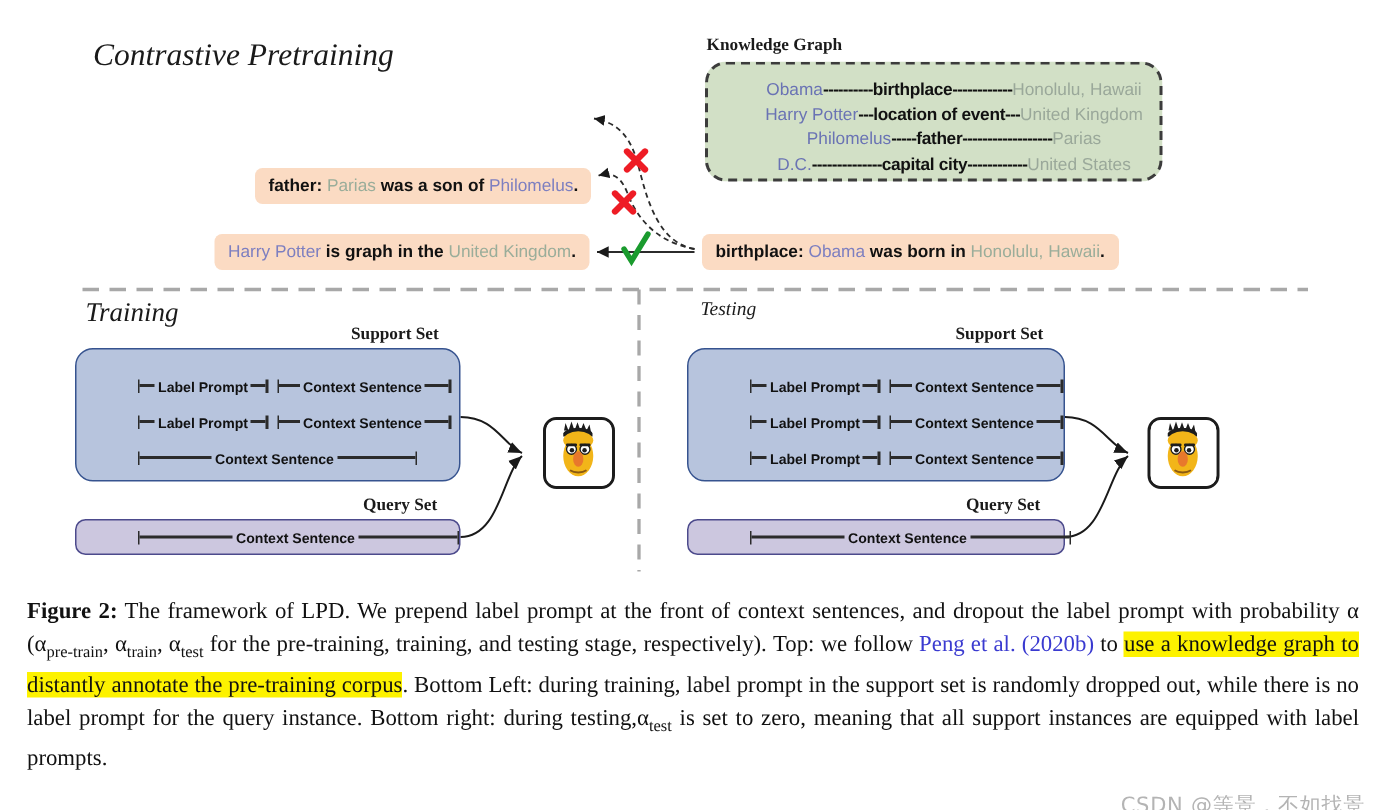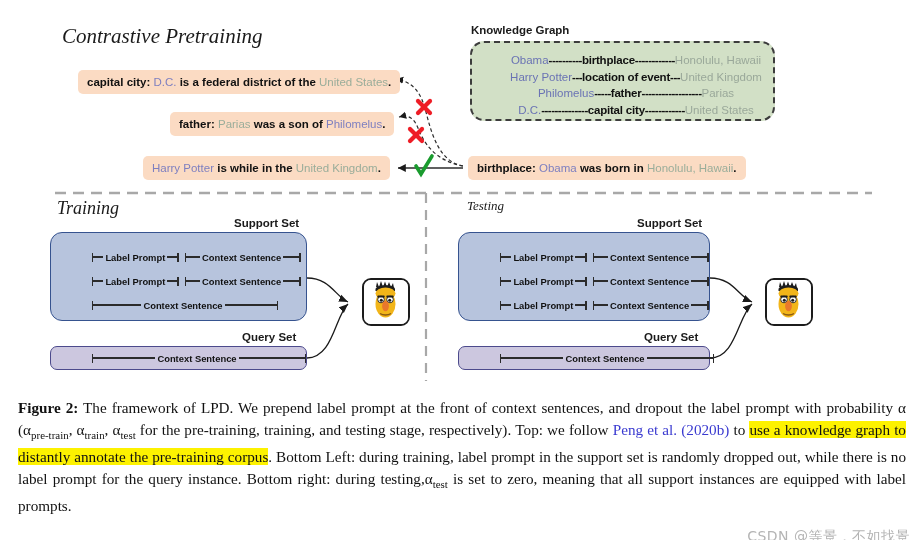--- a/index.html
+++ b/index.html
@@ -23,21 +23,21 @@
     color: #1a1a1a;
     white-space: nowrap;
   }
   #title-contrastive { left: 62px;  top: 8px;  font-size: 21px; }
   #title-training    { left: 57px;  top: 182px; font-size: 18px; }
   #title-testing     { left: 467px; top: 182px; font-size: 13px; }
 
   
   .mini-head {
     position: absolute;
-    font-family: Liberation Sans, sans-serif;
+    font-family: Liberation Serif, serif;
     font-size: 11.5px;
     font-weight: 600;
     color: #1a1a1a;
     white-space: nowrap;
   }
 
   
   #kg-box {
     position: absolute;
     left: 470px; top: 25px;
@@ -228,23 +228,22 @@
 
   <div class="mini-head" style="left:471px; top:8px;">Knowledge Graph</div>
   <div id="kg-box"></div>
   <div id="kg-rows">
       <div class="kg-row"><span class="kg-head">Obama</span><span class="kg-dash">----------</span><span class="kg-rel">birthplace</span><span class="kg-dash">------------</span><span class="kg-tail">Honolulu, Hawaii</span></div>
       <div class="kg-row"><span class="kg-head">Harry Potter</span><span class="kg-dash">---</span><span class="kg-rel">location of event</span><span class="kg-dash">---</span><span class="kg-tail">United Kingdom</span></div>
       <div class="kg-row"><span class="kg-head">Philomelus</span><span class="kg-dash">-----</span><span class="kg-rel">father</span><span class="kg-dash">------------------</span><span class="kg-tail">Parias</span></div>
       <div class="kg-row"><span class="kg-head">D.C.</span><span class="kg-dash">--------------</span><span class="kg-rel">capital city</span><span class="kg-dash">------------</span><span class="kg-tail">United States</span></div>
     </div>
 
-  <div class="sent-box" id="sent-capital"><span class="lbl">capital city:</span><span class="e-blue"> D.C.</span><span class="txt"> is a federal district of the </span><span class="e-grn">United States</span><span class="txt">.</span></div>
   <div class="sent-box" id="sent-father"><span class="lbl">father:</span><span class="e-grn"> Parias</span><span class="txt"> was a son of </span><span class="e-blue">Philomelus</span><span class="txt">.</span></div>
-  <div class="sent-box" id="sent-harry"><span class="e-blue">Harry Potter</span><span class="txt"> is while in the </span><span class="e-grn">United Kingdom</span><span class="txt">.</span></div>
+  <div class="sent-box" id="sent-harry"><span class="e-blue">Harry Potter</span><span class="txt"> is graph in the </span><span class="e-grn">United Kingdom</span><span class="txt">.</span></div>
   <div class="sent-box" id="sent-birth"><span class="lbl">birthplace:</span><span class="e-blue"> Obama</span><span class="txt"> was born in </span><span class="e-grn">Honolulu, Hawaii</span><span class="txt">.</span></div>
 
   <div class="mini-head" style="left:234px; top:201px;">Support Set</div>
   <div class="set-box support" id="sup-train"></div>
   <div id="sup-train-rows">
       <div class="seg-row" style="left: 64px; top: 234px;">
         <span class="seg">
           <span class="cap"></span>
           <span class="rule" style="width: 10px;"></span>
           <span class="seg-label">Label Prompt</span>

